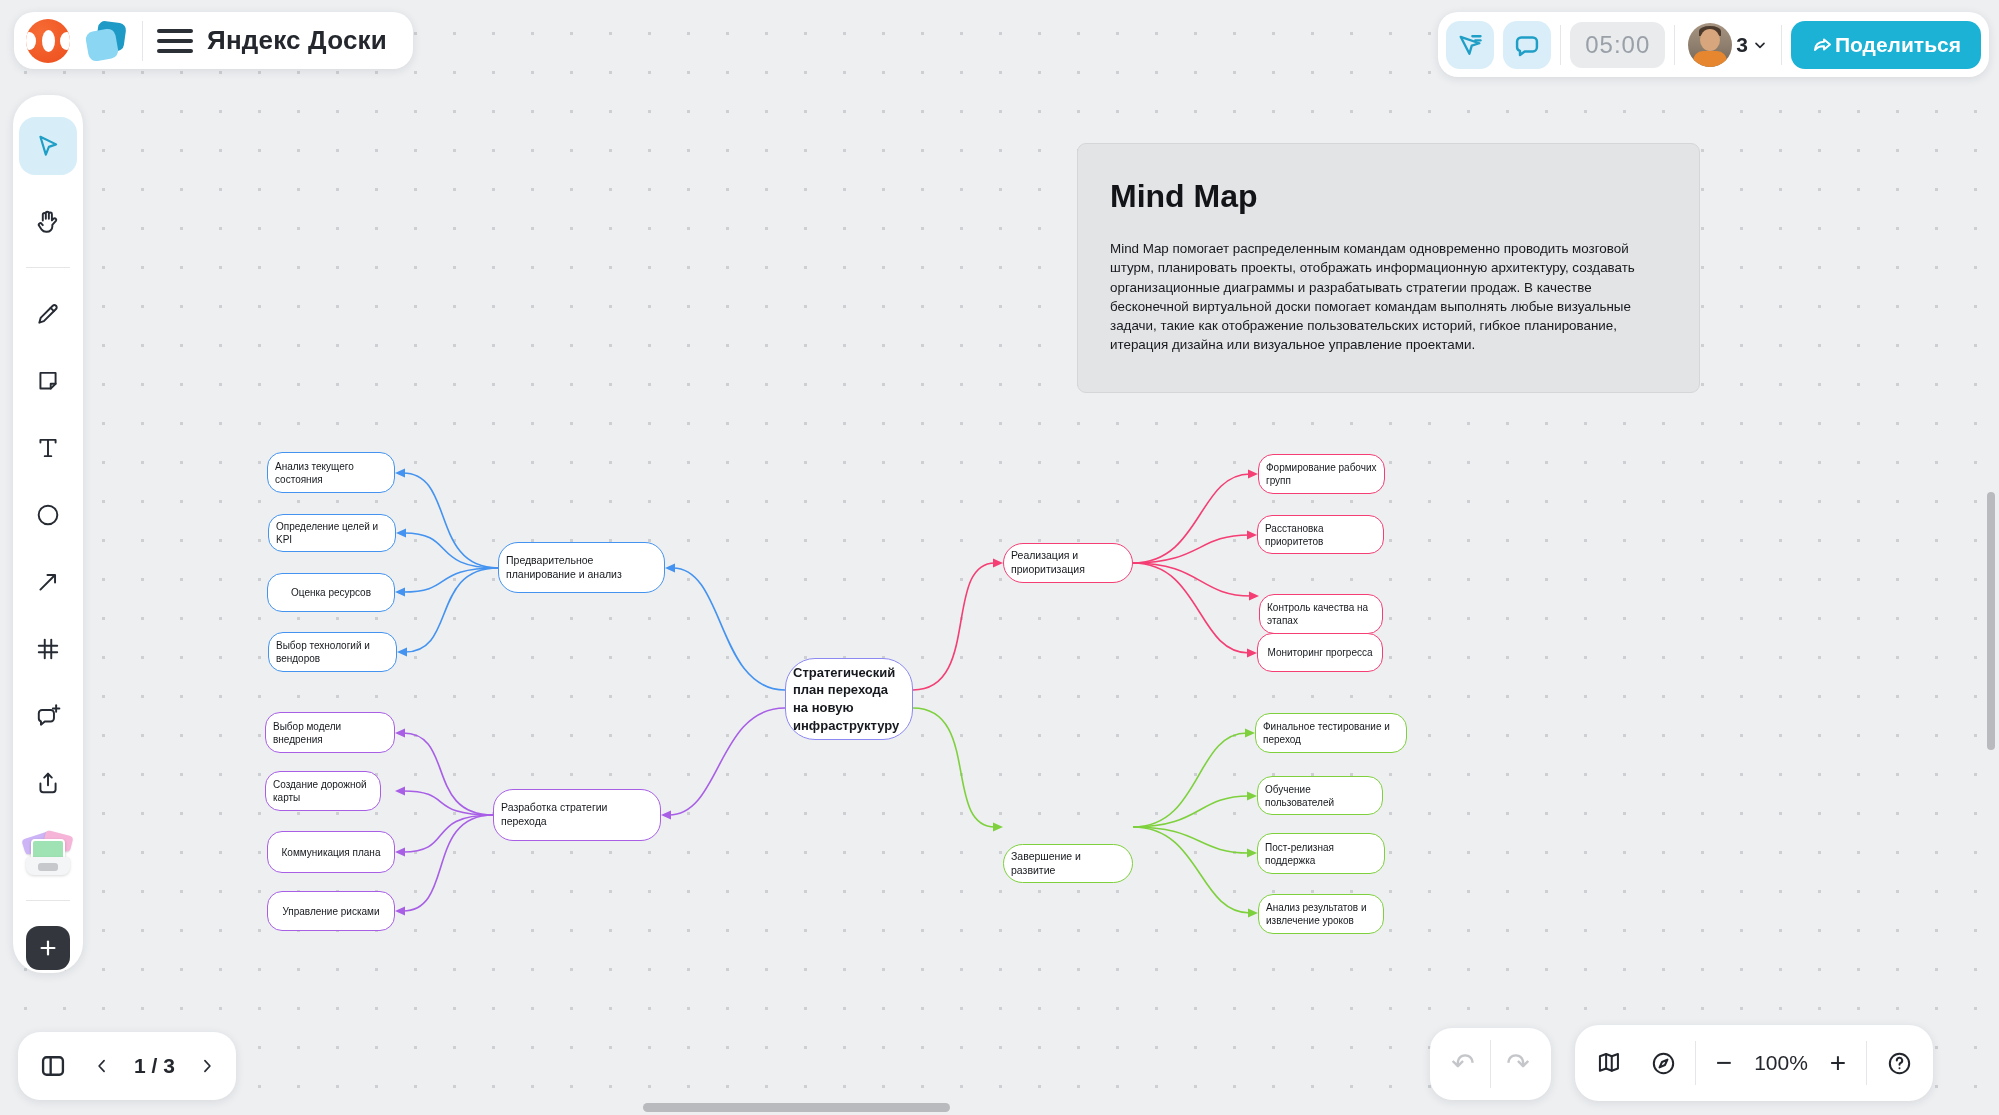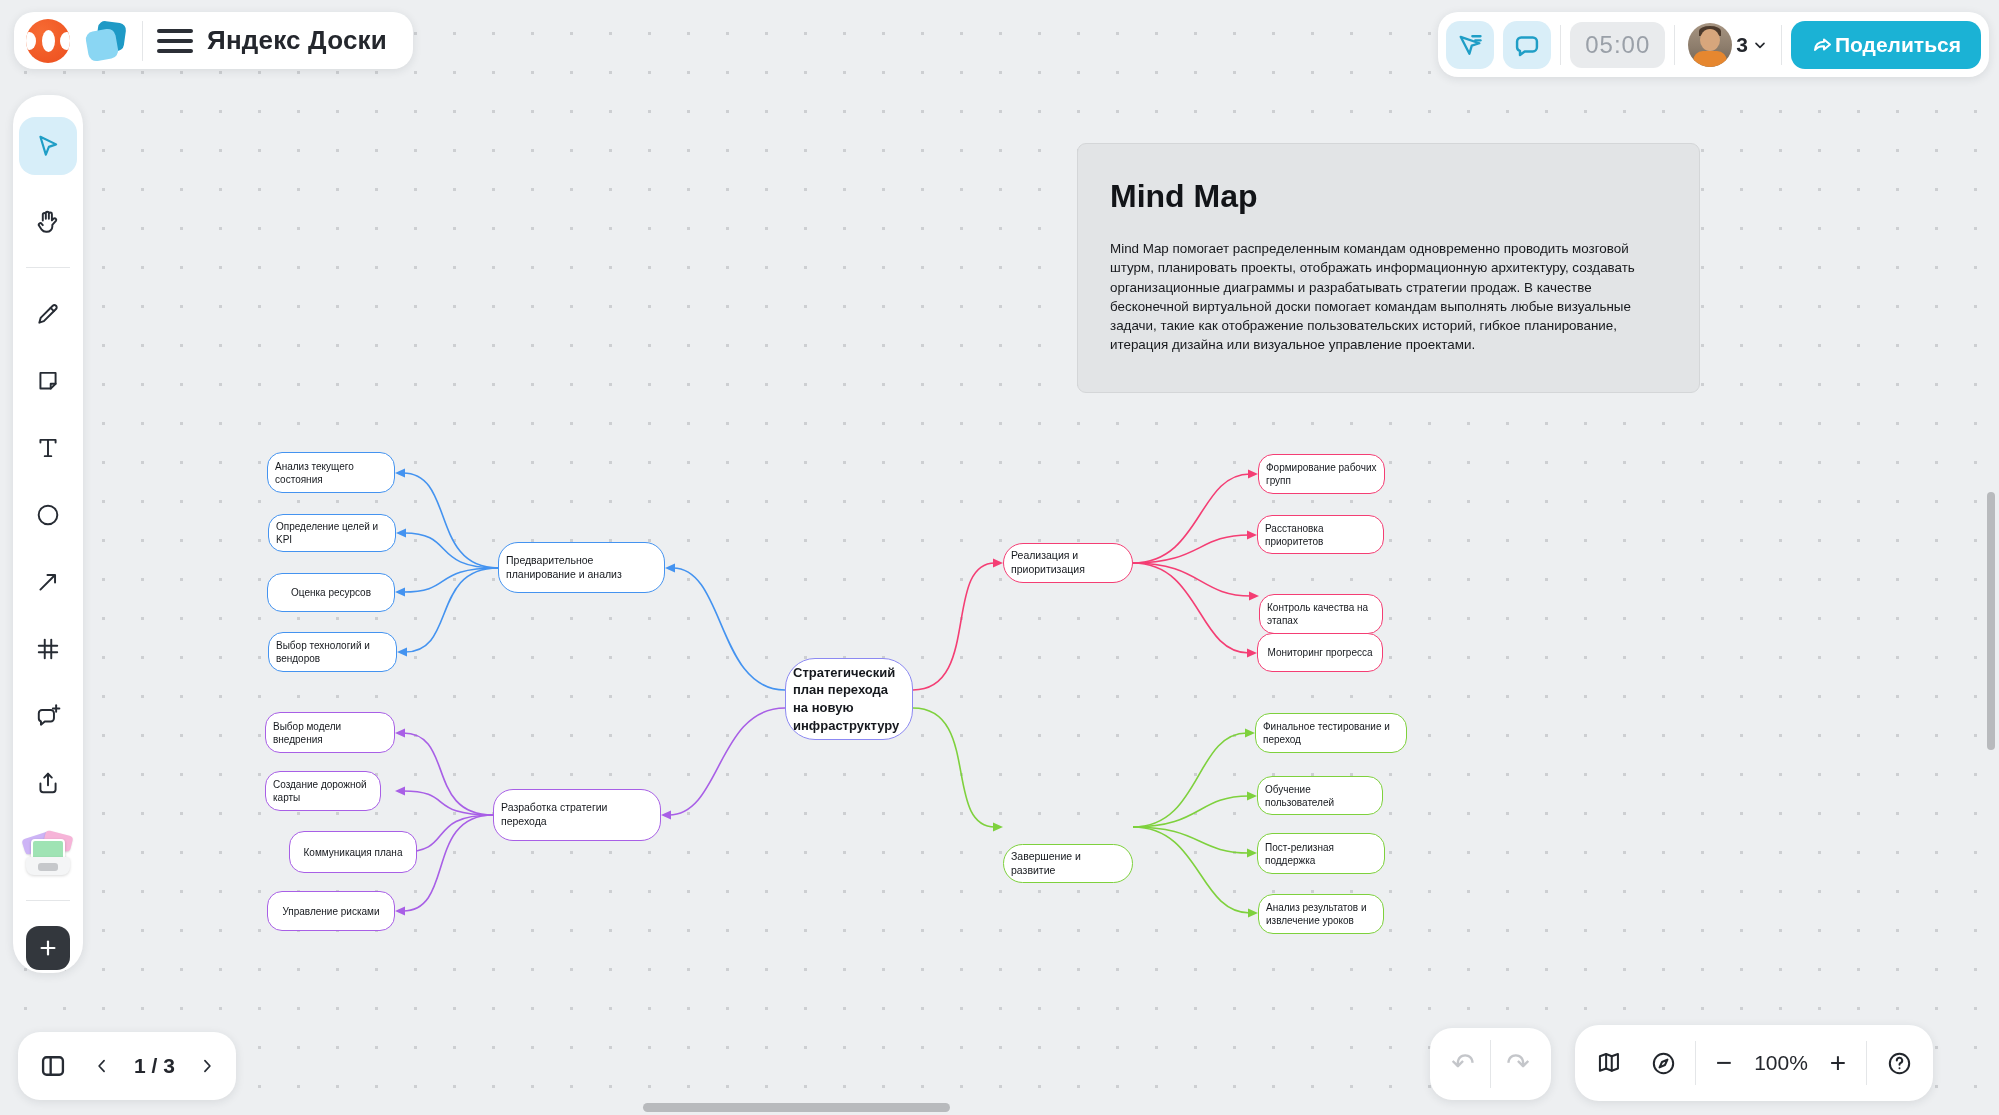--- a/index.html
+++ b/index.html
@@ -274,21 +274,21 @@
 <div id="mindmap-nodes">
     <div class="mm-node center" style="left: 785px; top: 658px; width: 128px; height: 82px; border-color: rgb(140, 137, 242);">Стратегический план перехода на новую инфраструктуру</div>
     <div class="mm-node parent" style="left: 498px; top: 542px; width: 167px; height: 51px; border-color: rgb(68, 147, 240);">Предварительное планирование и анализ</div>
     <div class="mm-node child" style="left: 267px; top: 452px; width: 128px; height: 41px; border-color: rgb(68, 147, 240);">Анализ текущего состояния</div>
     <div class="mm-node child" style="left: 268px; top: 514px; width: 128px; height: 38px; border-color: rgb(68, 147, 240);">Определение целей и KPI</div>
     <div class="mm-node child" style="left: 267px; top: 573px; width: 128px; height: 39px; border-color: rgb(68, 147, 240);">Оценка ресурсов</div>
     <div class="mm-node child" style="left: 268px; top: 632px; width: 129px; height: 40px; border-color: rgb(68, 147, 240);">Выбор технологий и вендоров</div>
     <div class="mm-node parent" style="left: 493px; top: 789px; width: 168px; height: 52px; border-color: rgb(168, 95, 230);">Разработка стратегии перехода</div>
     <div class="mm-node child" style="left: 265px; top: 712px; width: 130px; height: 41px; border-color: rgb(168, 95, 230);">Выбор модели внедрения</div>
     <div class="mm-node child" style="left: 265px; top: 771px; width: 116px; height: 40px; border-color: rgb(168, 95, 230);">Создание дорожной карты</div>
-    <div class="mm-node child" style="left: 267px; top: 831px; width: 128px; height: 42px; border-color: rgb(168, 95, 230); margin-left: 22px;">Коммуникация плана</div>
+    <div class="mm-node child" style="left: 267px; top: 831px; width: 128px; height: 42px; border-color: rgb(168, 95, 230);">Коммуникация плана</div>
     <div class="mm-node child" style="left: 267px; top: 891px; width: 128px; height: 40px; border-color: rgb(168, 95, 230);">Управление рисками</div>
     <div class="mm-node parent" style="left: 1003px; top: 543px; width: 130px; height: 40px; border-color: rgb(244, 62, 116);">Реализация и приоритизация</div>
     <div class="mm-node child" style="left: 1258px; top: 454px; width: 127px; height: 40px; border-color: rgb(244, 62, 116);">Формирование рабочих групп</div>
     <div class="mm-node child" style="left: 1257px; top: 515px; width: 127px; height: 39px; border-color: rgb(244, 62, 116);">Расстановка приоритетов</div>
     <div class="mm-node child" style="left: 1259px; top: 576px; width: 124px; height: 40px; border-color: rgb(244, 62, 116); margin-top: 18px;">Контроль качества на этапах</div>
     <div class="mm-node child" style="left: 1257px; top: 633px; width: 126px; height: 39px; border-color: rgb(244, 62, 116);">Мониторинг прогресса</div>
     <div class="mm-node parent" style="left: 1003px; top: 844px; width: 130px; height: 39px; border-color: rgb(126, 209, 61);">Завершение и развитие</div>
     <div class="mm-node child" style="left: 1255px; top: 713px; width: 152px; height: 40px; border-color: rgb(126, 209, 61);">Финальное тестирование и переход</div>
     <div class="mm-node child" style="left: 1257px; top: 776px; width: 126px; height: 39px; border-color: rgb(126, 209, 61);">Обучение пользователей</div>
     <div class="mm-node child" style="left: 1257px; top: 833px; width: 128px; height: 41px; border-color: rgb(126, 209, 61);">Пост-релизная поддержка</div>

